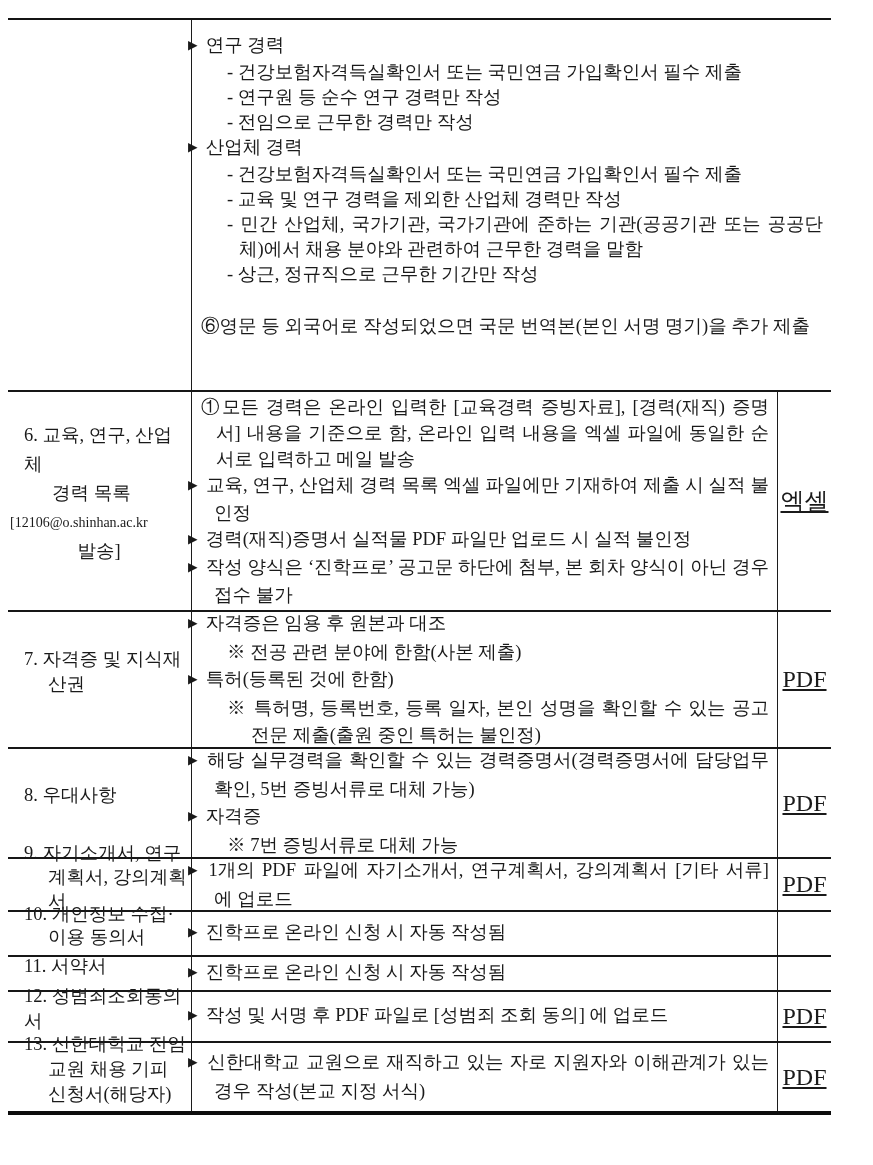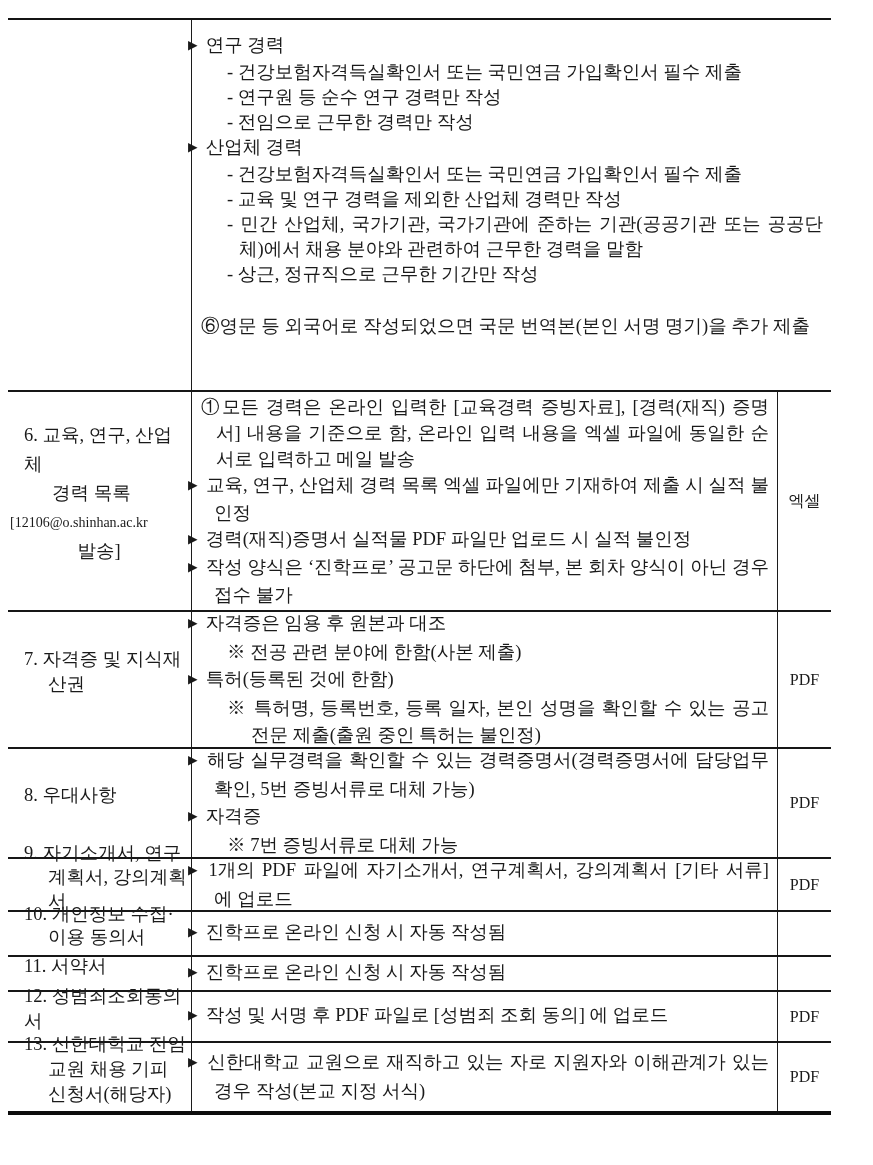--- a/index.html
+++ b/index.html
@@ -26,22 +26,22 @@
   .label-line{padding-left:16px;}
   .label-line + .label-line{padding-left:40px;}
   .content-cell{
     flex:1 1 auto;min-width:0;
     font-size:18.5px;
     padding:4px 8px 4px 9px;
   }
   .format-cell{
     width:54px;flex:0 0 54px;
     border-left:1.5px solid #1c1c1c;
-    font-size:16px;text-align:center;
-    align-items:center;justify-content:center;
+    font-size:24px;text-align:center;
+    align-items:center;justify-content:center;text-decoration:underline;
   }
   .p{text-align:justify;line-height:27px;}
   .p.bullet{padding-left:13px;text-indent:-13px;}
   .p.dash{padding-left:38px;text-indent:-12px;}
   .p.ref{padding-left:50px;text-indent:-24px;}
   .p.num{padding-left:15px;text-indent:-15px;}
   .marker{white-space:pre;}
   .bullet-marker{font-size:12.5px;display:inline-block;transform:translateY(-2px);}
   .p.gap{margin-top:27px;}
   .p.gap2{margin-top:46px;}

